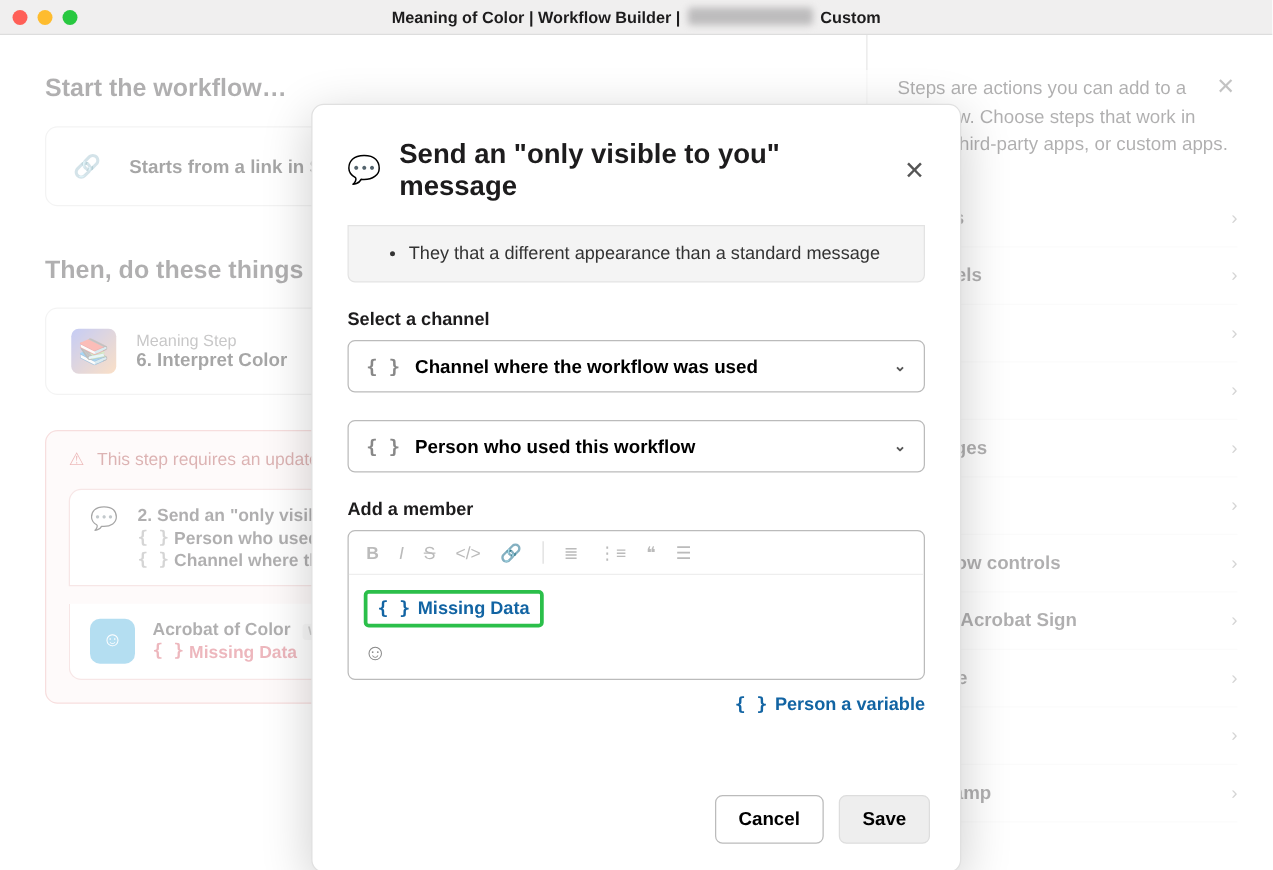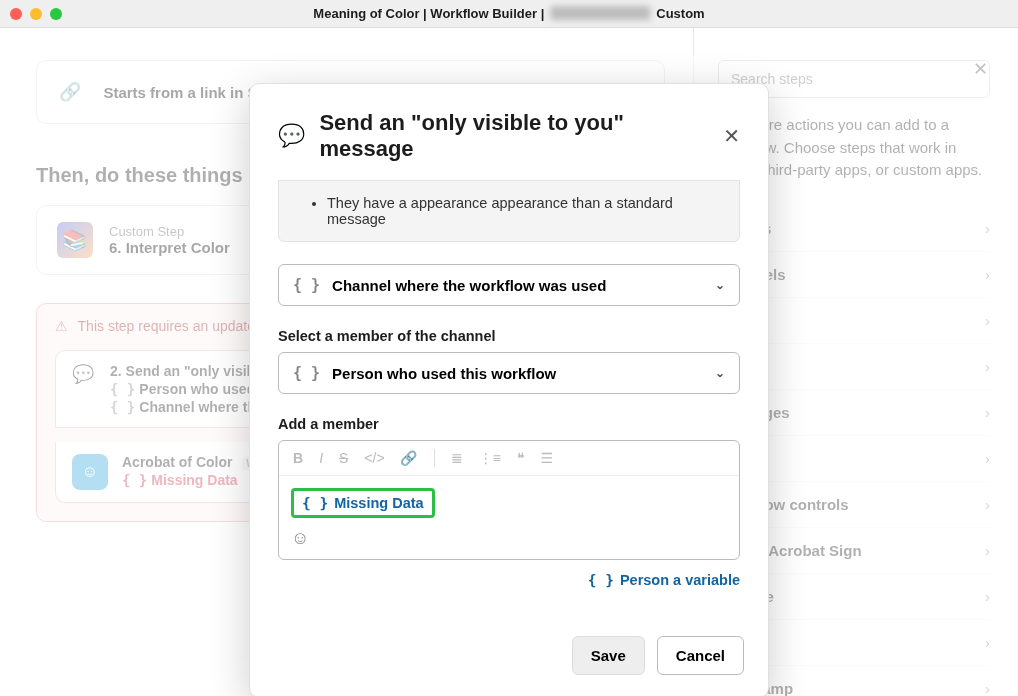--- a/index.html
+++ b/index.html
@@ -202,32 +202,33 @@
   </div>
   <div class="title-text">
     <span>Meaning of Color | Workflow Builder |</span>
     <span class="title-blur"></span>
     <span>Custom</span>
   </div>
 </div>
 
 <div class="app">
   <div class="left-col">
+    <h2 class="section">Start the workflow…</h2>
     <div class="card">
       <span class="link-icon">🔗</span>
       <span>Starts from a link in Slack</span>
     </div>
 
     <div class="then-section">
       <h2 class="section">Then, do these things</h2>
 
       <div class="step-card">
         <div class="step-icon books">📚</div>
         <div class="step-labels">
-          <div class="eyebrow">Custom Step</div>
+          <div class="eyebrow">Meaning Step</div>
           <div class="name">6. Interpret Color</div>
         </div>
       </div>
 
       <div class="warning-block">
         <div class="warn-row">
           <span class="tri">⚠</span>
           <span>This step requires an update to run</span>
         </div>
 
@@ -259,21 +260,20 @@
             </div>
           </div>
         </div>
 
       </div>
     </div>
   </div>
 
   <div class="right-col">
     <div class="right-close">✕</div>
-    <input class="search-box" placeholder="Search steps" style="">
     <div class="right-desc">Steps are actions you can add to a workflow. Choose steps that work in Slack, third-party apps, or custom apps.</div>
     <div id="cat-list">
         <div class="cat-row">
           <span>Canvas</span>
           <span class="chev">›</span>
         </div>
         <div class="cat-row">
           <span>Channels</span>
           <span class="chev">›</span>
         </div>
@@ -320,31 +320,31 @@
 
   <div class="modal">
     <div class="modal-head">
       <span class="chat-ic">💬</span>
       <h1>Send an "only visible to you" message</h1>
       <span class="close-x">✕</span>
     </div>
     <div class="modal-body">
       <div class="info-strip">
         <ul>
-            <li>They have a appearance appearance than a standard message</li>
+            <li>They that a different appearance than a standard message</li>
           </ul>
       </div>
 
+      <div class="field-label">Select a channel</div>
       <div class="select-box">
         <span class="braces">{ }</span>
         <span>Channel where the workflow was used</span>
         <span class="chev-d">⌄</span>
       </div>
 
-      <div class="field-label">Select a member of the channel</div>
       <div class="select-box">
         <span class="braces">{ }</span>
         <span>Person who used this workflow</span>
         <span class="chev-d">⌄</span>
       </div>
 
       <div class="field-label">Add a member</div>
       <div class="editor">
         <div class="toolbar">
           <span><b>B</b></span>
@@ -365,17 +365,17 @@
           </span>
           <div class="emoji-row"><span class="smile">☺</span></div>
         </div>
       </div>
       <div class="insert-var">
         <span class="braces" style="color:#1264a3">{ }</span>
         <span>Person a variable</span>
       </div>
     </div>
     <div class="modal-foot">
+      <button class="btn">Cancel</button>
       <button class="btn primary">Save</button>
-      <button class="btn">Cancel</button>
     </div>
   </div>
 </div>
 
 </body></html>

